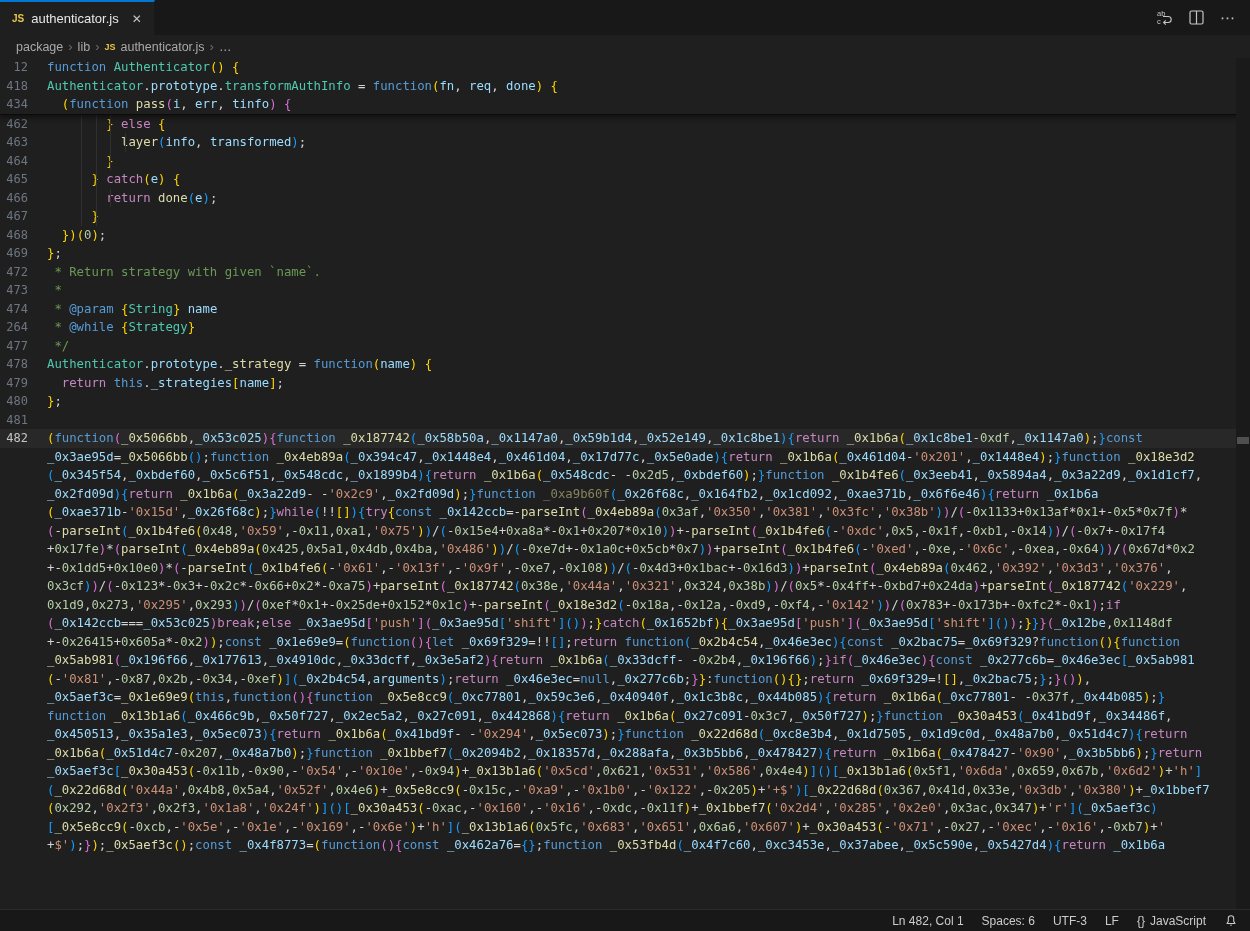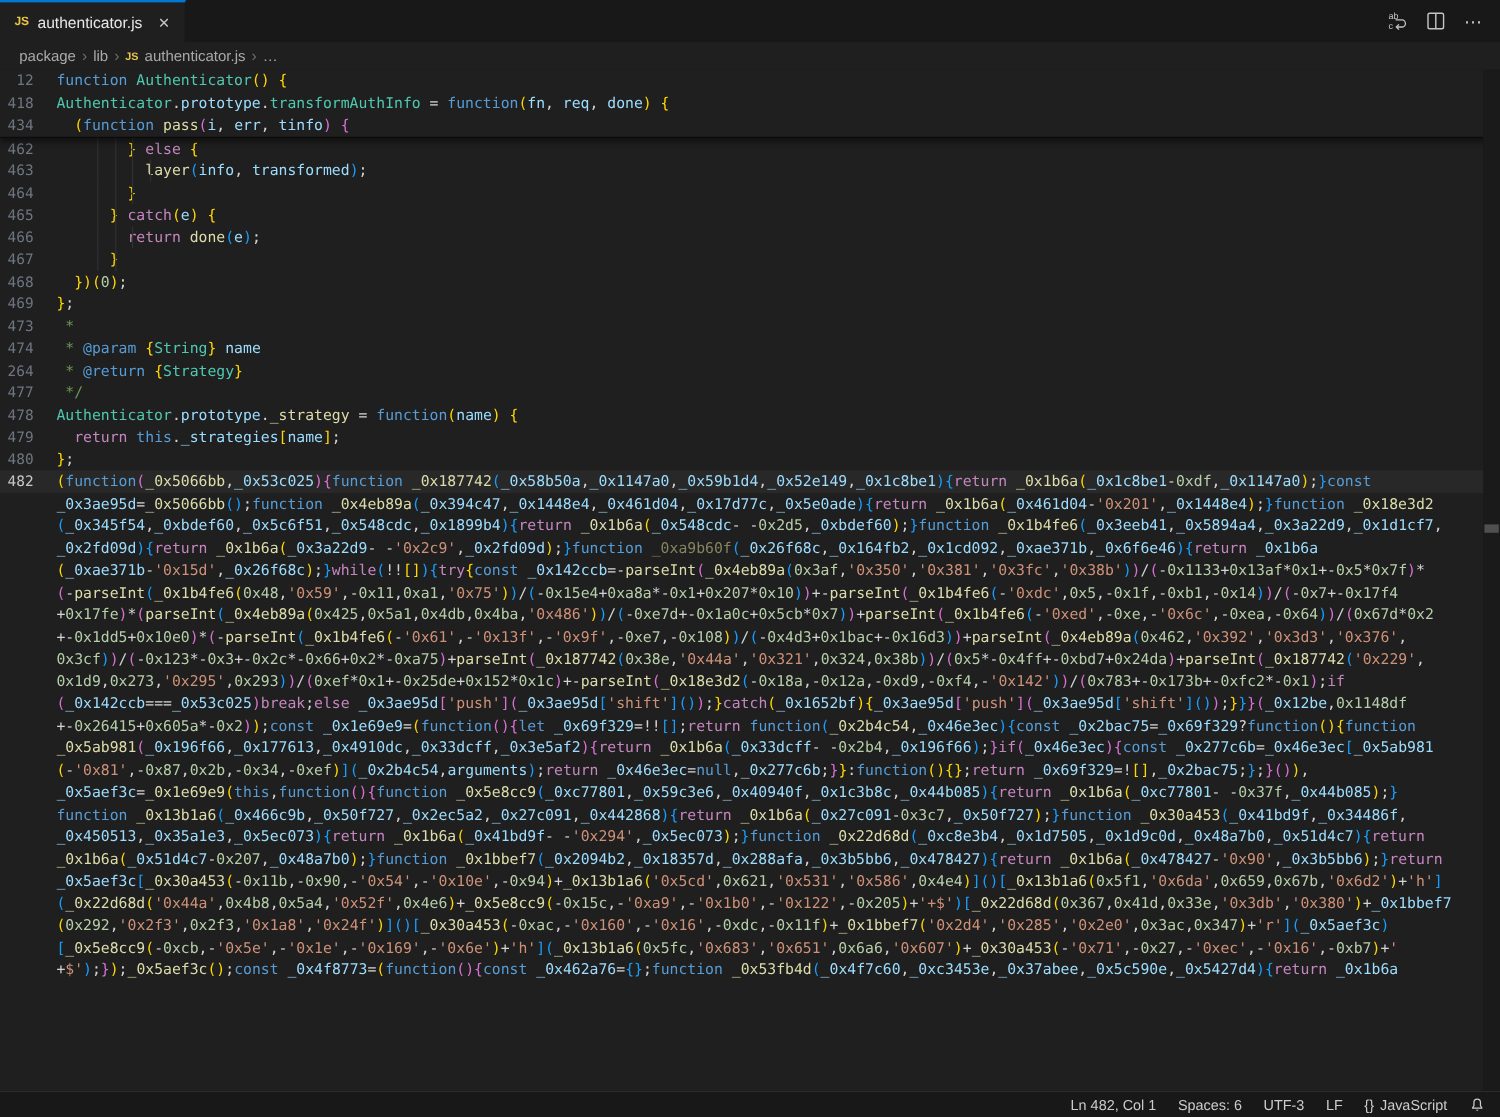--- a/index.html
+++ b/index.html
@@ -97,27 +97,29 @@
       </div>
     <div class="code" id="code">
         <div class="cl"><span class="ln">462</span><span class="lt"><span style="color: rgb(212, 212, 212);">        </span><span style="color: rgb(255, 215, 0);">}</span><span style="color: rgb(212, 212, 212);"> </span><span style="color: rgb(197, 134, 192);">else</span><span style="color: rgb(212, 212, 212);"> </span><span style="color: rgb(255, 215, 0);">{</span></span><i class="guide" style="left: 80.81px;"></i><i class="guide" style="left: 95.62px;"></i><i class="guide" style="left: 110.43px;"></i></div>
         <div class="cl"><span class="ln">463</span><span class="lt"><span style="color: rgb(212, 212, 212);">          </span><span style="color: rgb(220, 220, 170);">layer</span><span style="color: rgb(23, 159, 255);">(</span><span style="color: rgb(156, 220, 254);">info</span><span style="color: rgb(212, 212, 212);">, </span><span style="color: rgb(156, 220, 254);">transformed</span><span style="color: rgb(23, 159, 255);">)</span><span style="color: rgb(212, 212, 212);">;</span></span><i class="guide" style="left: 80.81px;"></i><i class="guide" style="left: 95.62px;"></i><i class="guide" style="left: 110.43px;"></i><i class="guide" style="left: 125.24px;"></i></div>
         <div class="cl"><span class="ln">464</span><span class="lt"><span style="color: rgb(212, 212, 212);">        </span><span style="color: rgb(255, 215, 0);">}</span></span><i class="guide" style="left: 80.81px;"></i><i class="guide" style="left: 95.62px;"></i><i class="guide" style="left: 110.43px;"></i></div>
         <div class="cl"><span class="ln">465</span><span class="lt"><span style="color: rgb(212, 212, 212);">      </span><span style="color: rgb(255, 215, 0);">}</span><span style="color: rgb(212, 212, 212);"> </span><span style="color: rgb(197, 134, 192);">catch</span><span style="color: rgb(255, 215, 0);">(</span><span style="color: rgb(156, 220, 254);">e</span><span style="color: rgb(255, 215, 0);">)</span><span style="color: rgb(212, 212, 212);"> </span><span style="color: rgb(255, 215, 0);">{</span></span><i class="guide" style="left: 80.81px;"></i><i class="guide" style="left: 95.62px;"></i></div>
         <div class="cl"><span class="ln">466</span><span class="lt"><span style="color: rgb(212, 212, 212);">        </span><span style="color: rgb(197, 134, 192);">return</span><span style="color: rgb(212, 212, 212);"> </span><span style="color: rgb(220, 220, 170);">done</span><span style="color: rgb(23, 159, 255);">(</span><span style="color: rgb(156, 220, 254);">e</span><span style="color: rgb(23, 159, 255);">)</span><span style="color: rgb(212, 212, 212);">;</span></span><i class="guide" style="left: 80.81px;"></i><i class="guide" style="left: 95.62px;"></i><i class="guide" style="left: 110.43px;"></i></div>
         <div class="cl"><span class="ln">467</span><span class="lt"><span style="color: rgb(212, 212, 212);">      </span><span style="color: rgb(255, 215, 0);">}</span></span><i class="guide" style="left: 80.81px;"></i><i class="guide" style="left: 95.62px;"></i></div>
         <div class="cl"><span class="ln">468</span><span class="lt"><span style="color: rgb(212, 212, 212);">  </span><span style="color: rgb(255, 215, 0);">}</span><span style="color: rgb(255, 215, 0);">)</span><span style="color: rgb(255, 215, 0);">(</span><span style="color: rgb(181, 206, 168);">0</span><span style="color: rgb(255, 215, 0);">)</span><span style="color: rgb(212, 212, 212);">;</span></span></div>
         <div class="cl"><span class="ln">469</span><span class="lt"><span style="color: rgb(255, 215, 0);">}</span><span style="color: rgb(212, 212, 212);">;</span></span></div>
+        <div class="cl"><span class="ln">472</span><span class="lt"><span style="color: rgb(106, 153, 85);"> * Return strategy with given `name`.</span></span></div>
         <div class="cl"><span class="ln">473</span><span class="lt"><span style="color: rgb(106, 153, 85);"> *</span></span></div>
         <div class="cl"><span class="ln">474</span><span class="lt"><span style="color: rgb(106, 153, 85);"> * </span><span style="color: rgb(86, 156, 214);">@param</span><span style="color: rgb(106, 153, 85);"> </span><span style="color: rgb(255, 215, 0);">{</span><span style="color: rgb(78, 201, 176);">String</span><span style="color: rgb(255, 215, 0);">}</span><span style="color: rgb(106, 153, 85);"> </span><span style="color: rgb(156, 220, 254);">name</span></span></div>
-        <div class="cl"><span class="ln">264</span><span class="lt"><span style="color: rgb(106, 153, 85);"> * </span><span style="color: rgb(86, 156, 214);">@return</span><span style="color: rgb(106, 153, 85);"> </span><span style="color: rgb(255, 215, 0);">{</span><span style="color: rgb(78, 201, 176);">Strategy</span><span style="color: rgb(255, 215, 0);">}</span></span></div>
+        <div class="cl"><span class="ln">264</span><span class="lt"><span style="color: rgb(106, 153, 85);"> * </span><span style="color: rgb(86, 156, 214);">@while</span><span style="color: rgb(106, 153, 85);"> </span><span style="color: rgb(255, 215, 0);">{</span><span style="color: rgb(78, 201, 176);">Strategy</span><span style="color: rgb(255, 215, 0);">}</span></span></div>
         <div class="cl"><span class="ln">477</span><span class="lt"><span style="color: rgb(106, 153, 85);"> */</span></span></div>
         <div class="cl"><span class="ln">478</span><span class="lt"><span style="color: rgb(78, 201, 176);">Authenticator</span><span style="color: rgb(212, 212, 212);">.</span><span style="color: rgb(156, 220, 254);">prototype</span><span style="color: rgb(212, 212, 212);">.</span><span style="color: rgb(220, 220, 170);">_strategy</span><span style="color: rgb(212, 212, 212);"> = </span><span style="color: rgb(86, 156, 214);">function</span><span style="color: rgb(255, 215, 0);">(</span><span style="color: rgb(156, 220, 254);">name</span><span style="color: rgb(255, 215, 0);">)</span><span style="color: rgb(212, 212, 212);"> </span><span style="color: rgb(255, 215, 0);">{</span></span></div>
         <div class="cl"><span class="ln">479</span><span class="lt"><span style="color: rgb(212, 212, 212);">  </span><span style="color: rgb(197, 134, 192);">return</span><span style="color: rgb(212, 212, 212);"> </span><span style="color: rgb(86, 156, 214);">this</span><span style="color: rgb(212, 212, 212);">.</span><span style="color: rgb(156, 220, 254);">_strategies</span><span style="color: rgb(255, 215, 0);">[</span><span style="color: rgb(156, 220, 254);">name</span><span style="color: rgb(255, 215, 0);">]</span><span style="color: rgb(212, 212, 212);">;</span></span></div>
         <div class="cl"><span class="ln">480</span><span class="lt"><span style="color: rgb(255, 215, 0);">}</span><span style="color: rgb(212, 212, 212);">;</span></span></div>
+        <div class="cl"><span class="ln">481</span><span class="lt"></span></div>
         <div class="cl cur"><span class="ln">482</span><span class="lt"><span style="color: rgb(255, 215, 0);">(</span><span style="color: rgb(86, 156, 214);">function</span><span style="color: rgb(218, 112, 214);">(</span><span style="color: rgb(220, 220, 170);">_0x5066bb</span><span style="color: rgb(212, 212, 212);">,</span><span style="color: rgb(156, 220, 254);">_0x53c025</span><span style="color: rgb(218, 112, 214);">)</span><span style="color: rgb(218, 112, 214);">{</span><span style="color: rgb(86, 156, 214);">function</span><span style="color: rgb(212, 212, 212);"> </span><span style="color: rgb(220, 220, 170);">_0x187742</span><span style="color: rgb(23, 159, 255);">(</span><span style="color: rgb(156, 220, 254);">_0x58b50a</span><span style="color: rgb(212, 212, 212);">,</span><span style="color: rgb(156, 220, 254);">_0x1147a0</span><span style="color: rgb(212, 212, 212);">,</span><span style="color: rgb(156, 220, 254);">_0x59b1d4</span><span style="color: rgb(212, 212, 212);">,</span><span style="color: rgb(156, 220, 254);">_0x52e149</span><span style="color: rgb(212, 212, 212);">,</span><span style="color: rgb(156, 220, 254);">_0x1c8be1</span><span style="color: rgb(23, 159, 255);">)</span><span style="color: rgb(23, 159, 255);">{</span><span style="color: rgb(197, 134, 192);">return</span><span style="color: rgb(212, 212, 212);"> </span><span style="color: rgb(220, 220, 170);">_0x1b6a</span><span style="color: rgb(255, 215, 0);">(</span><span style="color: rgb(156, 220, 254);">_0x1c8be1</span><span style="color: rgb(212, 212, 212);">-</span><span style="color: rgb(181, 206, 168);">0xdf</span><span style="color: rgb(212, 212, 212);">,</span><span style="color: rgb(156, 220, 254);">_0x1147a0</span><span style="color: rgb(255, 215, 0);">)</span><span style="color: rgb(212, 212, 212);">;</span><span style="color: rgb(23, 159, 255);">}</span><span style="color: rgb(86, 156, 214);">const</span></span></div>
         <div class="cl"><span class="ln"></span><span class="lt"><span style="color: rgb(156, 220, 254);">_0x3ae95d</span><span style="color: rgb(212, 212, 212);">=</span><span style="color: rgb(220, 220, 170);">_0x5066bb</span><span style="color: rgb(23, 159, 255);">(</span><span style="color: rgb(23, 159, 255);">)</span><span style="color: rgb(212, 212, 212);">;</span><span style="color: rgb(86, 156, 214);">function</span><span style="color: rgb(212, 212, 212);"> </span><span style="color: rgb(220, 220, 170);">_0x4eb89a</span><span style="color: rgb(23, 159, 255);">(</span><span style="color: rgb(156, 220, 254);">_0x394c47</span><span style="color: rgb(212, 212, 212);">,</span><span style="color: rgb(156, 220, 254);">_0x1448e4</span><span style="color: rgb(212, 212, 212);">,</span><span style="color: rgb(156, 220, 254);">_0x461d04</span><span style="color: rgb(212, 212, 212);">,</span><span style="color: rgb(156, 220, 254);">_0x17d77c</span><span style="color: rgb(212, 212, 212);">,</span><span style="color: rgb(156, 220, 254);">_0x5e0ade</span><span style="color: rgb(23, 159, 255);">)</span><span style="color: rgb(23, 159, 255);">{</span><span style="color: rgb(197, 134, 192);">return</span><span style="color: rgb(212, 212, 212);"> </span><span style="color: rgb(220, 220, 170);">_0x1b6a</span><span style="color: rgb(255, 215, 0);">(</span><span style="color: rgb(156, 220, 254);">_0x461d04</span><span style="color: rgb(212, 212, 212);">-</span><span style="color: rgb(206, 145, 120);">'0x201'</span><span style="color: rgb(212, 212, 212);">,</span><span style="color: rgb(156, 220, 254);">_0x1448e4</span><span style="color: rgb(255, 215, 0);">)</span><span style="color: rgb(212, 212, 212);">;</span><span style="color: rgb(23, 159, 255);">}</span><span style="color: rgb(86, 156, 214);">function</span><span style="color: rgb(212, 212, 212);"> </span><span style="color: rgb(220, 220, 170);">_0x18e3d2</span></span></div>
         <div class="cl"><span class="ln"></span><span class="lt"><span style="color: rgb(23, 159, 255);">(</span><span style="color: rgb(156, 220, 254);">_0x345f54</span><span style="color: rgb(212, 212, 212);">,</span><span style="color: rgb(156, 220, 254);">_0xbdef60</span><span style="color: rgb(212, 212, 212);">,</span><span style="color: rgb(156, 220, 254);">_0x5c6f51</span><span style="color: rgb(212, 212, 212);">,</span><span style="color: rgb(156, 220, 254);">_0x548cdc</span><span style="color: rgb(212, 212, 212);">,</span><span style="color: rgb(156, 220, 254);">_0x1899b4</span><span style="color: rgb(23, 159, 255);">)</span><span style="color: rgb(23, 159, 255);">{</span><span style="color: rgb(197, 134, 192);">return</span><span style="color: rgb(212, 212, 212);"> </span><span style="color: rgb(220, 220, 170);">_0x1b6a</span><span style="color: rgb(255, 215, 0);">(</span><span style="color: rgb(156, 220, 254);">_0x548cdc</span><span style="color: rgb(212, 212, 212);">- -</span><span style="color: rgb(181, 206, 168);">0x2d5</span><span style="color: rgb(212, 212, 212);">,</span><span style="color: rgb(156, 220, 254);">_0xbdef60</span><span style="color: rgb(255, 215, 0);">)</span><span style="color: rgb(212, 212, 212);">;</span><span style="color: rgb(23, 159, 255);">}</span><span style="color: rgb(86, 156, 214);">function</span><span style="color: rgb(212, 212, 212);"> </span><span style="color: rgb(220, 220, 170);">_0x1b4fe6</span><span style="color: rgb(23, 159, 255);">(</span><span style="color: rgb(156, 220, 254);">_0x3eeb41</span><span style="color: rgb(212, 212, 212);">,</span><span style="color: rgb(156, 220, 254);">_0x5894a4</span><span style="color: rgb(212, 212, 212);">,</span><span style="color: rgb(156, 220, 254);">_0x3a22d9</span><span style="color: rgb(212, 212, 212);">,</span><span style="color: rgb(156, 220, 254);">_0x1d1cf7</span><span style="color: rgb(212, 212, 212);">,</span></span></div>
         <div class="cl"><span class="ln"></span><span class="lt"><span style="color: rgb(156, 220, 254);">_0x2fd09d</span><span style="color: rgb(23, 159, 255);">)</span><span style="color: rgb(23, 159, 255);">{</span><span style="color: rgb(197, 134, 192);">return</span><span style="color: rgb(212, 212, 212);"> </span><span style="color: rgb(220, 220, 170);">_0x1b6a</span><span style="color: rgb(255, 215, 0);">(</span><span style="color: rgb(156, 220, 254);">_0x3a22d9</span><span style="color: rgb(212, 212, 212);">- -</span><span style="color: rgb(206, 145, 120);">'0x2c9'</span><span style="color: rgb(212, 212, 212);">,</span><span style="color: rgb(156, 220, 254);">_0x2fd09d</span><span style="color: rgb(255, 215, 0);">)</span><span style="color: rgb(212, 212, 212);">;</span><span style="color: rgb(23, 159, 255);">}</span><span style="color: rgb(86, 156, 214);">function</span><span style="color: rgb(212, 212, 212);"> </span><span style="color: rgb(133, 133, 95);">_0xa9b60f</span><span style="color: rgb(23, 159, 255);">(</span><span style="color: rgb(156, 220, 254);">_0x26f68c</span><span style="color: rgb(212, 212, 212);">,</span><span style="color: rgb(156, 220, 254);">_0x164fb2</span><span style="color: rgb(212, 212, 212);">,</span><span style="color: rgb(156, 220, 254);">_0x1cd092</span><span style="color: rgb(212, 212, 212);">,</span><span style="color: rgb(156, 220, 254);">_0xae371b</span><span style="color: rgb(212, 212, 212);">,</span><span style="color: rgb(156, 220, 254);">_0x6f6e46</span><span style="color: rgb(23, 159, 255);">)</span><span style="color: rgb(23, 159, 255);">{</span><span style="color: rgb(197, 134, 192);">return</span><span style="color: rgb(212, 212, 212);"> </span><span style="color: rgb(156, 220, 254);">_0x1b6a</span></span></div>
         <div class="cl"><span class="ln"></span><span class="lt"><span style="color: rgb(255, 215, 0);">(</span><span style="color: rgb(156, 220, 254);">_0xae371b</span><span style="color: rgb(212, 212, 212);">-</span><span style="color: rgb(206, 145, 120);">'0x15d'</span><span style="color: rgb(212, 212, 212);">,</span><span style="color: rgb(156, 220, 254);">_0x26f68c</span><span style="color: rgb(255, 215, 0);">)</span><span style="color: rgb(212, 212, 212);">;</span><span style="color: rgb(23, 159, 255);">}</span><span style="color: rgb(197, 134, 192);">while</span><span style="color: rgb(23, 159, 255);">(</span><span style="color: rgb(212, 212, 212);">!!</span><span style="color: rgb(255, 215, 0);">[</span><span style="color: rgb(255, 215, 0);">]</span><span style="color: rgb(23, 159, 255);">)</span><span style="color: rgb(23, 159, 255);">{</span><span style="color: rgb(197, 134, 192);">try</span><span style="color: rgb(255, 215, 0);">{</span><span style="color: rgb(86, 156, 214);">const</span><span style="color: rgb(212, 212, 212);"> </span><span style="color: rgb(156, 220, 254);">_0x142ccb</span><span style="color: rgb(212, 212, 212);">=-</span><span style="color: rgb(220, 220, 170);">parseInt</span><span style="color: rgb(218, 112, 214);">(</span><span style="color: rgb(220, 220, 170);">_0x4eb89a</span><span style="color: rgb(23, 159, 255);">(</span><span style="color: rgb(181, 206, 168);">0x3af</span><span style="color: rgb(212, 212, 212);">,</span><span style="color: rgb(206, 145, 120);">'0x350'</span><span style="color: rgb(212, 212, 212);">,</span><span style="color: rgb(206, 145, 120);">'0x381'</span><span style="color: rgb(212, 212, 212);">,</span><span style="color: rgb(206, 145, 120);">'0x3fc'</span><span style="color: rgb(212, 212, 212);">,</span><span style="color: rgb(206, 145, 120);">'0x38b'</span><span style="color: rgb(23, 159, 255);">)</span><span style="color: rgb(218, 112, 214);">)</span><span style="color: rgb(212, 212, 212);">/</span><span style="color: rgb(218, 112, 214);">(</span><span style="color: rgb(212, 212, 212);">-</span><span style="color: rgb(181, 206, 168);">0x1133</span><span style="color: rgb(212, 212, 212);">+</span><span style="color: rgb(181, 206, 168);">0x13af</span><span style="color: rgb(212, 212, 212);">*</span><span style="color: rgb(181, 206, 168);">0x1</span><span style="color: rgb(212, 212, 212);">+-</span><span style="color: rgb(181, 206, 168);">0x5</span><span style="color: rgb(212, 212, 212);">*</span><span style="color: rgb(181, 206, 168);">0x7f</span><span style="color: rgb(218, 112, 214);">)</span><span style="color: rgb(212, 212, 212);">*</span></span></div>
         <div class="cl"><span class="ln"></span><span class="lt"><span style="color: rgb(218, 112, 214);">(</span><span style="color: rgb(212, 212, 212);">-</span><span style="color: rgb(220, 220, 170);">parseInt</span><span style="color: rgb(23, 159, 255);">(</span><span style="color: rgb(220, 220, 170);">_0x1b4fe6</span><span style="color: rgb(255, 215, 0);">(</span><span style="color: rgb(181, 206, 168);">0x48</span><span style="color: rgb(212, 212, 212);">,</span><span style="color: rgb(206, 145, 120);">'0x59'</span><span style="color: rgb(212, 212, 212);">,-</span><span style="color: rgb(181, 206, 168);">0x11</span><span style="color: rgb(212, 212, 212);">,</span><span style="color: rgb(181, 206, 168);">0xa1</span><span style="color: rgb(212, 212, 212);">,</span><span style="color: rgb(206, 145, 120);">'0x75'</span><span style="color: rgb(255, 215, 0);">)</span><span style="color: rgb(23, 159, 255);">)</span><span style="color: rgb(212, 212, 212);">/</span><span style="color: rgb(23, 159, 255);">(</span><span style="color: rgb(212, 212, 212);">-</span><span style="color: rgb(181, 206, 168);">0x15e4</span><span style="color: rgb(212, 212, 212);">+</span><span style="color: rgb(181, 206, 168);">0xa8a</span><span style="color: rgb(212, 212, 212);">*-</span><span style="color: rgb(181, 206, 168);">0x1</span><span style="color: rgb(212, 212, 212);">+</span><span style="color: rgb(181, 206, 168);">0x207</span><span style="color: rgb(212, 212, 212);">*</span><span style="color: rgb(181, 206, 168);">0x10</span><span style="color: rgb(23, 159, 255);">)</span><span style="color: rgb(218, 112, 214);">)</span><span style="color: rgb(212, 212, 212);">+-</span><span style="color: rgb(220, 220, 170);">parseInt</span><span style="color: rgb(218, 112, 214);">(</span><span style="color: rgb(220, 220, 170);">_0x1b4fe6</span><span style="color: rgb(23, 159, 255);">(</span><span style="color: rgb(212, 212, 212);">-</span><span style="color: rgb(206, 145, 120);">'0xdc'</span><span style="color: rgb(212, 212, 212);">,</span><span style="color: rgb(181, 206, 168);">0x5</span><span style="color: rgb(212, 212, 212);">,-</span><span style="color: rgb(181, 206, 168);">0x1f</span><span style="color: rgb(212, 212, 212);">,-</span><span style="color: rgb(181, 206, 168);">0xb1</span><span style="color: rgb(212, 212, 212);">,-</span><span style="color: rgb(181, 206, 168);">0x14</span><span style="color: rgb(23, 159, 255);">)</span><span style="color: rgb(218, 112, 214);">)</span><span style="color: rgb(212, 212, 212);">/</span><span style="color: rgb(218, 112, 214);">(</span><span style="color: rgb(212, 212, 212);">-</span><span style="color: rgb(181, 206, 168);">0x7</span><span style="color: rgb(212, 212, 212);">+-</span><span style="color: rgb(181, 206, 168);">0x17f4</span></span></div>
         <div class="cl"><span class="ln"></span><span class="lt"><span style="color: rgb(212, 212, 212);">+</span><span style="color: rgb(181, 206, 168);">0x17fe</span><span style="color: rgb(218, 112, 214);">)</span><span style="color: rgb(212, 212, 212);">*</span><span style="color: rgb(218, 112, 214);">(</span><span style="color: rgb(220, 220, 170);">parseInt</span><span style="color: rgb(23, 159, 255);">(</span><span style="color: rgb(220, 220, 170);">_0x4eb89a</span><span style="color: rgb(255, 215, 0);">(</span><span style="color: rgb(181, 206, 168);">0x425</span><span style="color: rgb(212, 212, 212);">,</span><span style="color: rgb(181, 206, 168);">0x5a1</span><span style="color: rgb(212, 212, 212);">,</span><span style="color: rgb(181, 206, 168);">0x4db</span><span style="color: rgb(212, 212, 212);">,</span><span style="color: rgb(181, 206, 168);">0x4ba</span><span style="color: rgb(212, 212, 212);">,</span><span style="color: rgb(206, 145, 120);">'0x486'</span><span style="color: rgb(255, 215, 0);">)</span><span style="color: rgb(23, 159, 255);">)</span><span style="color: rgb(212, 212, 212);">/</span><span style="color: rgb(23, 159, 255);">(</span><span style="color: rgb(212, 212, 212);">-</span><span style="color: rgb(181, 206, 168);">0xe7d</span><span style="color: rgb(212, 212, 212);">+-</span><span style="color: rgb(181, 206, 168);">0x1a0c</span><span style="color: rgb(212, 212, 212);">+</span><span style="color: rgb(181, 206, 168);">0x5cb</span><span style="color: rgb(212, 212, 212);">*</span><span style="color: rgb(181, 206, 168);">0x7</span><span style="color: rgb(23, 159, 255);">)</span><span style="color: rgb(218, 112, 214);">)</span><span style="color: rgb(212, 212, 212);">+</span><span style="color: rgb(220, 220, 170);">parseInt</span><span style="color: rgb(218, 112, 214);">(</span><span style="color: rgb(220, 220, 170);">_0x1b4fe6</span><span style="color: rgb(23, 159, 255);">(</span><span style="color: rgb(212, 212, 212);">-</span><span style="color: rgb(206, 145, 120);">'0xed'</span><span style="color: rgb(212, 212, 212);">,-</span><span style="color: rgb(181, 206, 168);">0xe</span><span style="color: rgb(212, 212, 212);">,-</span><span style="color: rgb(206, 145, 120);">'0x6c'</span><span style="color: rgb(212, 212, 212);">,-</span><span style="color: rgb(181, 206, 168);">0xea</span><span style="color: rgb(212, 212, 212);">,-</span><span style="color: rgb(181, 206, 168);">0x64</span><span style="color: rgb(23, 159, 255);">)</span><span style="color: rgb(218, 112, 214);">)</span><span style="color: rgb(212, 212, 212);">/</span><span style="color: rgb(218, 112, 214);">(</span><span style="color: rgb(181, 206, 168);">0x67d</span><span style="color: rgb(212, 212, 212);">*</span><span style="color: rgb(181, 206, 168);">0x2</span></span></div>
         <div class="cl"><span class="ln"></span><span class="lt"><span style="color: rgb(212, 212, 212);">+-</span><span style="color: rgb(181, 206, 168);">0x1dd5</span><span style="color: rgb(212, 212, 212);">+</span><span style="color: rgb(181, 206, 168);">0x10e0</span><span style="color: rgb(218, 112, 214);">)</span><span style="color: rgb(212, 212, 212);">*</span><span style="color: rgb(218, 112, 214);">(</span><span style="color: rgb(212, 212, 212);">-</span><span style="color: rgb(220, 220, 170);">parseInt</span><span style="color: rgb(23, 159, 255);">(</span><span style="color: rgb(220, 220, 170);">_0x1b4fe6</span><span style="color: rgb(255, 215, 0);">(</span><span style="color: rgb(212, 212, 212);">-</span><span style="color: rgb(206, 145, 120);">'0x61'</span><span style="color: rgb(212, 212, 212);">,-</span><span style="color: rgb(206, 145, 120);">'0x13f'</span><span style="color: rgb(212, 212, 212);">,-</span><span style="color: rgb(206, 145, 120);">'0x9f'</span><span style="color: rgb(212, 212, 212);">,-</span><span style="color: rgb(181, 206, 168);">0xe7</span><span style="color: rgb(212, 212, 212);">,-</span><span style="color: rgb(181, 206, 168);">0x108</span><span style="color: rgb(255, 215, 0);">)</span><span style="color: rgb(23, 159, 255);">)</span><span style="color: rgb(212, 212, 212);">/</span><span style="color: rgb(23, 159, 255);">(</span><span style="color: rgb(212, 212, 212);">-</span><span style="color: rgb(181, 206, 168);">0x4d3</span><span style="color: rgb(212, 212, 212);">+</span><span style="color: rgb(181, 206, 168);">0x1bac</span><span style="color: rgb(212, 212, 212);">+-</span><span style="color: rgb(181, 206, 168);">0x16d3</span><span style="color: rgb(23, 159, 255);">)</span><span style="color: rgb(218, 112, 214);">)</span><span style="color: rgb(212, 212, 212);">+</span><span style="color: rgb(220, 220, 170);">parseInt</span><span style="color: rgb(218, 112, 214);">(</span><span style="color: rgb(220, 220, 170);">_0x4eb89a</span><span style="color: rgb(23, 159, 255);">(</span><span style="color: rgb(181, 206, 168);">0x462</span><span style="color: rgb(212, 212, 212);">,</span><span style="color: rgb(206, 145, 120);">'0x392'</span><span style="color: rgb(212, 212, 212);">,</span><span style="color: rgb(206, 145, 120);">'0x3d3'</span><span style="color: rgb(212, 212, 212);">,</span><span style="color: rgb(206, 145, 120);">'0x376'</span><span style="color: rgb(212, 212, 212);">,</span></span></div>
         <div class="cl"><span class="ln"></span><span class="lt"><span style="color: rgb(181, 206, 168);">0x3cf</span><span style="color: rgb(23, 159, 255);">)</span><span style="color: rgb(218, 112, 214);">)</span><span style="color: rgb(212, 212, 212);">/</span><span style="color: rgb(218, 112, 214);">(</span><span style="color: rgb(212, 212, 212);">-</span><span style="color: rgb(181, 206, 168);">0x123</span><span style="color: rgb(212, 212, 212);">*-</span><span style="color: rgb(181, 206, 168);">0x3</span><span style="color: rgb(212, 212, 212);">+-</span><span style="color: rgb(181, 206, 168);">0x2c</span><span style="color: rgb(212, 212, 212);">*-</span><span style="color: rgb(181, 206, 168);">0x66</span><span style="color: rgb(212, 212, 212);">+</span><span style="color: rgb(181, 206, 168);">0x2</span><span style="color: rgb(212, 212, 212);">*-</span><span style="color: rgb(181, 206, 168);">0xa75</span><span style="color: rgb(218, 112, 214);">)</span><span style="color: rgb(212, 212, 212);">+</span><span style="color: rgb(220, 220, 170);">parseInt</span><span style="color: rgb(218, 112, 214);">(</span><span style="color: rgb(220, 220, 170);">_0x187742</span><span style="color: rgb(23, 159, 255);">(</span><span style="color: rgb(181, 206, 168);">0x38e</span><span style="color: rgb(212, 212, 212);">,</span><span style="color: rgb(206, 145, 120);">'0x44a'</span><span style="color: rgb(212, 212, 212);">,</span><span style="color: rgb(206, 145, 120);">'0x321'</span><span style="color: rgb(212, 212, 212);">,</span><span style="color: rgb(181, 206, 168);">0x324</span><span style="color: rgb(212, 212, 212);">,</span><span style="color: rgb(181, 206, 168);">0x38b</span><span style="color: rgb(23, 159, 255);">)</span><span style="color: rgb(218, 112, 214);">)</span><span style="color: rgb(212, 212, 212);">/</span><span style="color: rgb(218, 112, 214);">(</span><span style="color: rgb(181, 206, 168);">0x5</span><span style="color: rgb(212, 212, 212);">*-</span><span style="color: rgb(181, 206, 168);">0x4ff</span><span style="color: rgb(212, 212, 212);">+-</span><span style="color: rgb(181, 206, 168);">0xbd7</span><span style="color: rgb(212, 212, 212);">+</span><span style="color: rgb(181, 206, 168);">0x24da</span><span style="color: rgb(218, 112, 214);">)</span><span style="color: rgb(212, 212, 212);">+</span><span style="color: rgb(220, 220, 170);">parseInt</span><span style="color: rgb(218, 112, 214);">(</span><span style="color: rgb(220, 220, 170);">_0x187742</span><span style="color: rgb(23, 159, 255);">(</span><span style="color: rgb(206, 145, 120);">'0x229'</span><span style="color: rgb(212, 212, 212);">,</span></span></div>
         <div class="cl"><span class="ln"></span><span class="lt"><span style="color: rgb(181, 206, 168);">0x1d9</span><span style="color: rgb(212, 212, 212);">,</span><span style="color: rgb(181, 206, 168);">0x273</span><span style="color: rgb(212, 212, 212);">,</span><span style="color: rgb(206, 145, 120);">'0x295'</span><span style="color: rgb(212, 212, 212);">,</span><span style="color: rgb(181, 206, 168);">0x293</span><span style="color: rgb(23, 159, 255);">)</span><span style="color: rgb(218, 112, 214);">)</span><span style="color: rgb(212, 212, 212);">/</span><span style="color: rgb(218, 112, 214);">(</span><span style="color: rgb(181, 206, 168);">0xef</span><span style="color: rgb(212, 212, 212);">*</span><span style="color: rgb(181, 206, 168);">0x1</span><span style="color: rgb(212, 212, 212);">+-</span><span style="color: rgb(181, 206, 168);">0x25de</span><span style="color: rgb(212, 212, 212);">+</span><span style="color: rgb(181, 206, 168);">0x152</span><span style="color: rgb(212, 212, 212);">*</span><span style="color: rgb(181, 206, 168);">0x1c</span><span style="color: rgb(218, 112, 214);">)</span><span style="color: rgb(212, 212, 212);">+-</span><span style="color: rgb(220, 220, 170);">parseInt</span><span style="color: rgb(218, 112, 214);">(</span><span style="color: rgb(220, 220, 170);">_0x18e3d2</span><span style="color: rgb(23, 159, 255);">(</span><span style="color: rgb(212, 212, 212);">-</span><span style="color: rgb(181, 206, 168);">0x18a</span><span style="color: rgb(212, 212, 212);">,-</span><span style="color: rgb(181, 206, 168);">0x12a</span><span style="color: rgb(212, 212, 212);">,-</span><span style="color: rgb(181, 206, 168);">0xd9</span><span style="color: rgb(212, 212, 212);">,-</span><span style="color: rgb(181, 206, 168);">0xf4</span><span style="color: rgb(212, 212, 212);">,-</span><span style="color: rgb(206, 145, 120);">'0x142'</span><span style="color: rgb(23, 159, 255);">)</span><span style="color: rgb(218, 112, 214);">)</span><span style="color: rgb(212, 212, 212);">/</span><span style="color: rgb(218, 112, 214);">(</span><span style="color: rgb(181, 206, 168);">0x783</span><span style="color: rgb(212, 212, 212);">+-</span><span style="color: rgb(181, 206, 168);">0x173b</span><span style="color: rgb(212, 212, 212);">+-</span><span style="color: rgb(181, 206, 168);">0xfc2</span><span style="color: rgb(212, 212, 212);">*-</span><span style="color: rgb(181, 206, 168);">0x1</span><span style="color: rgb(218, 112, 214);">)</span><span style="color: rgb(212, 212, 212);">;</span><span style="color: rgb(197, 134, 192);">if</span></span></div>

